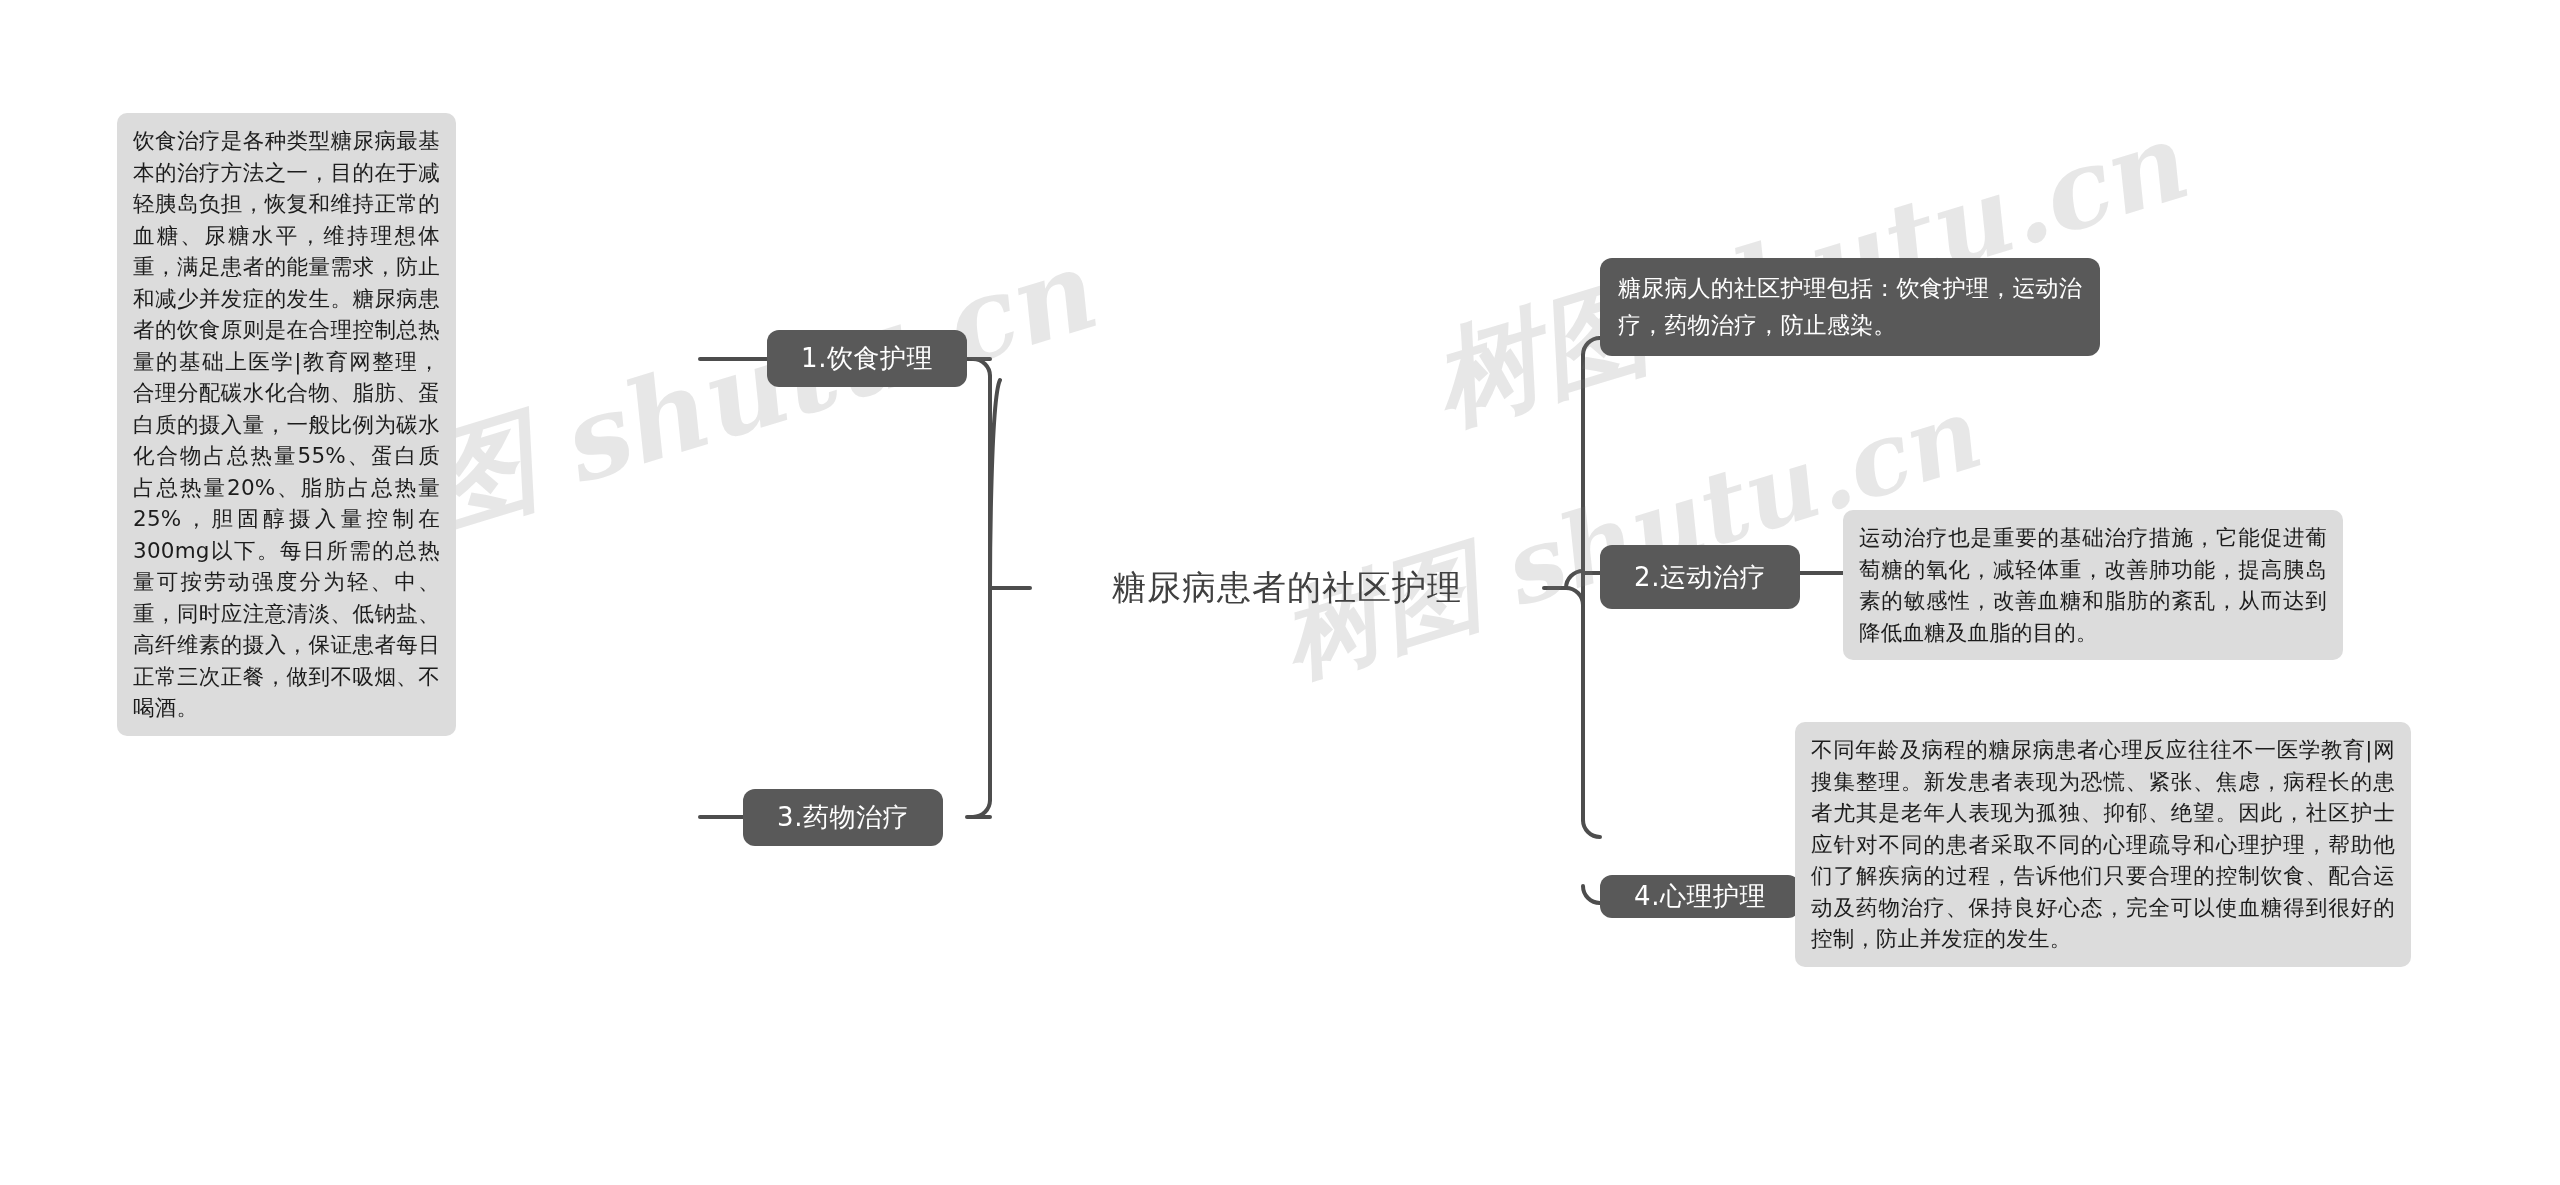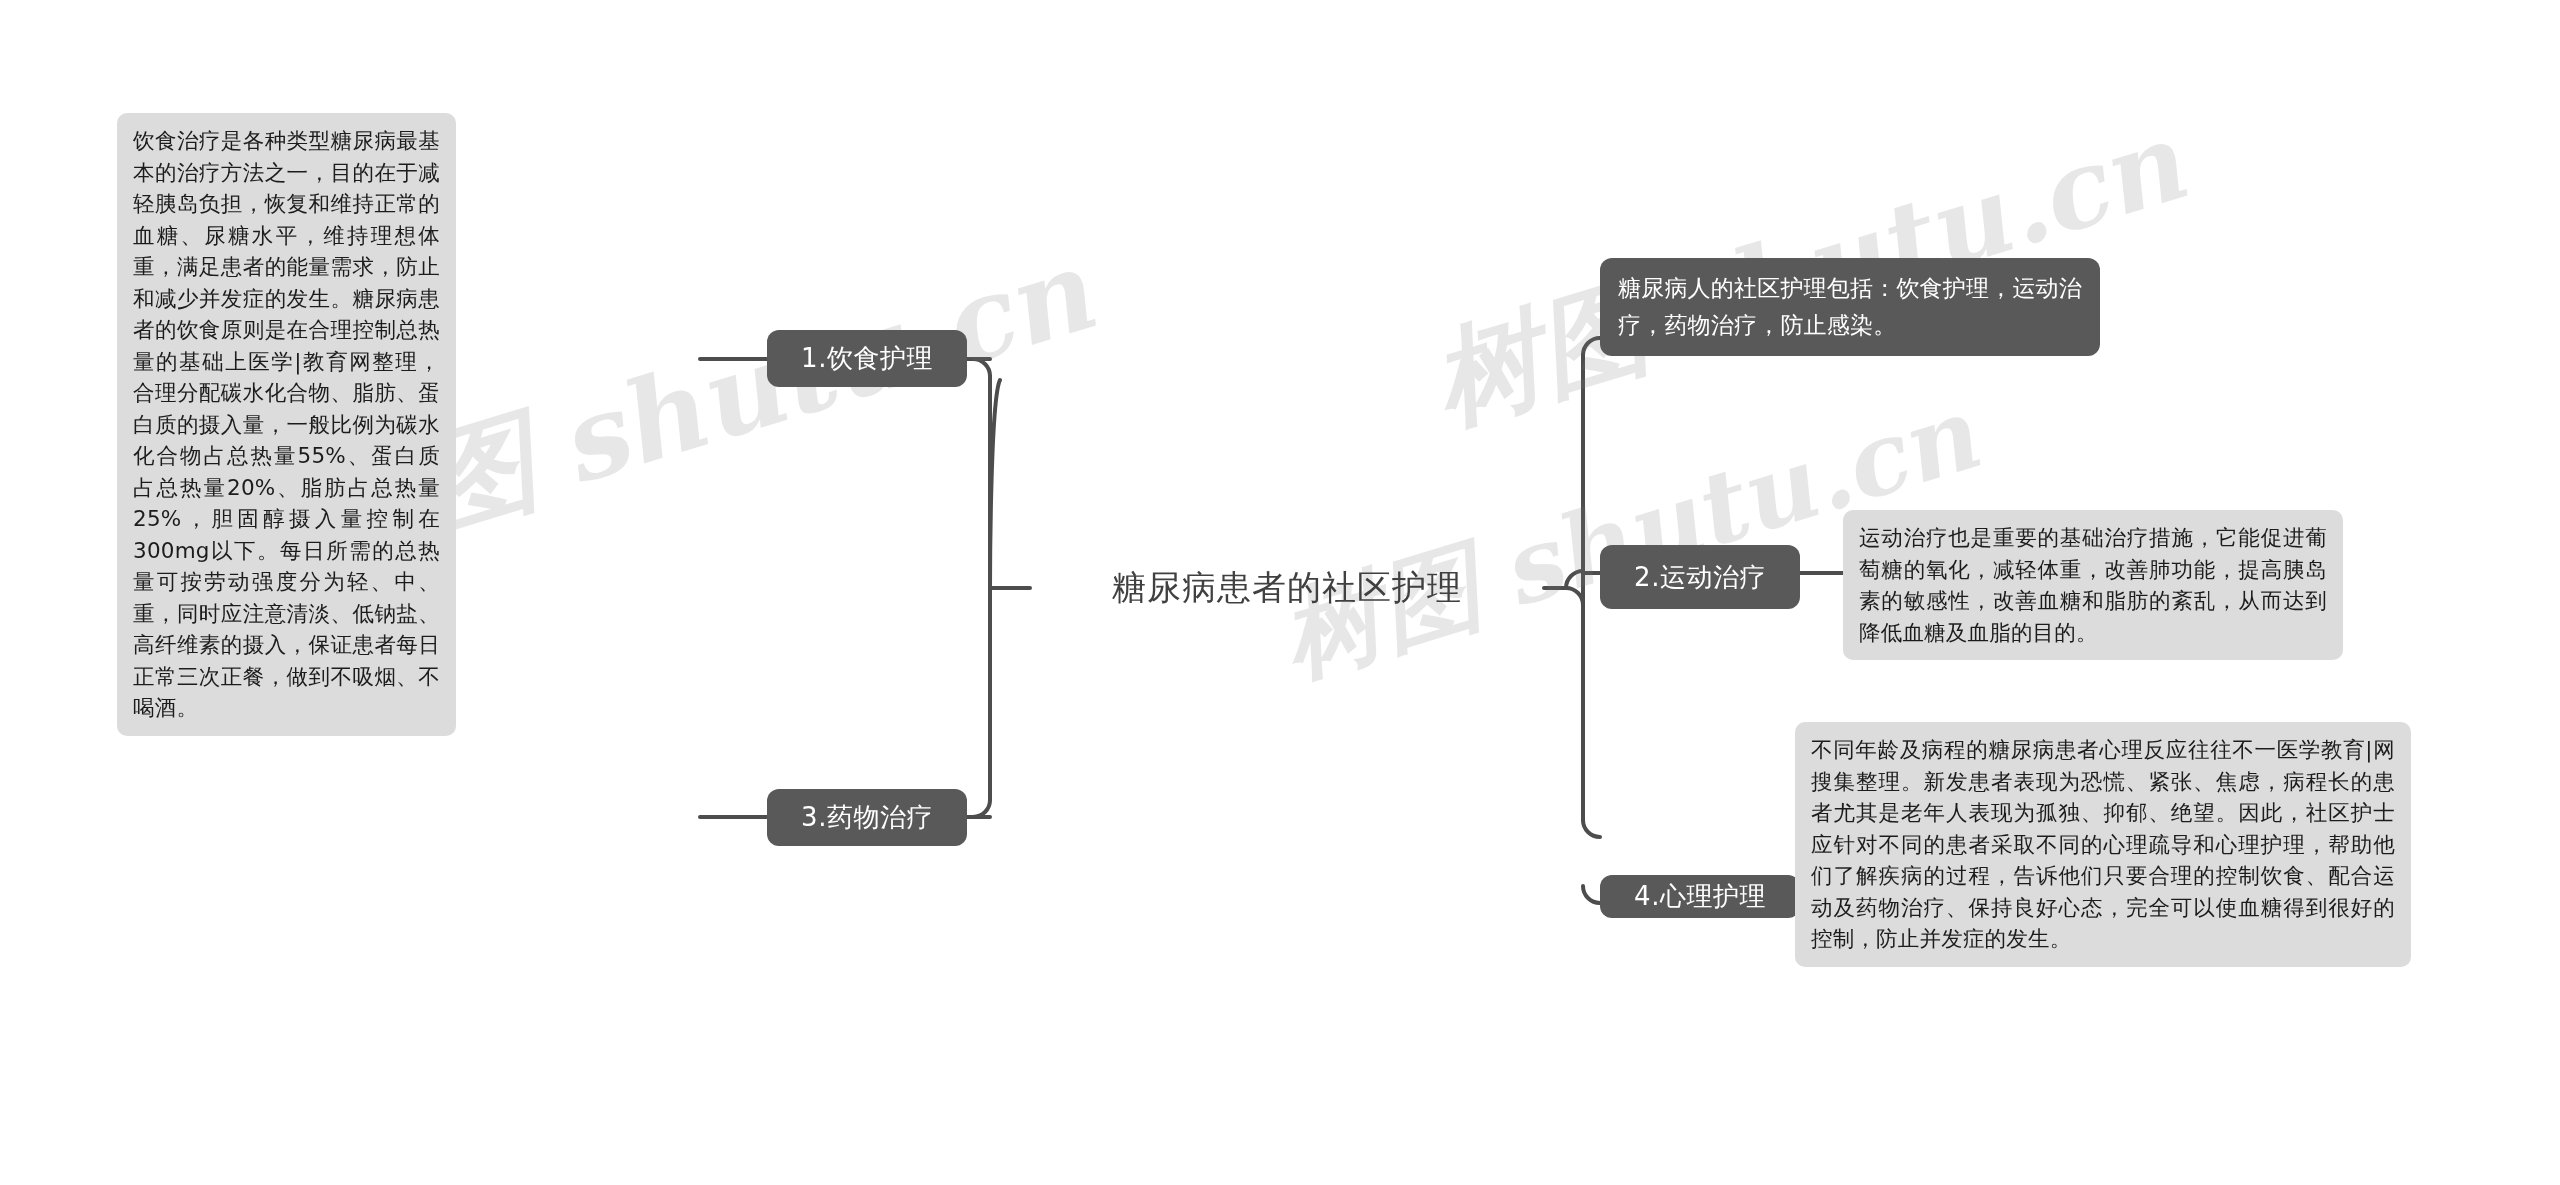--- a/index.html
+++ b/index.html
@@ -96,21 +96,21 @@
     font-size: 34px;
     letter-spacing: 1px;
     white-space: nowrap;
     background: transparent;
   }
 
   
   #note-diet      { left: 117px;  top: 113px;  width: 339px; }
   #note-drug      { left: 117px;  top: 693px;  width: 339px; }
   #branch-diet    { left: 767px;  top: 330px;  width: 200px; height: 57px; }
-  #branch-drug    { left: 767px;  top: 789px;  width: 200px; height: 57px; }
+  #branch-drug    { left: 743px;  top: 789px;  width: 200px; height: 57px; }
   #root-node      { left: 1030px; top: 557px;  width: 514px; height: 62px; }
   #note-overview  { left: 1600px; top: 258px;  width: 500px; }
   #branch-sport   { left: 1600px; top: 545px;  width: 200px; height: 64px; }
   #note-sport     { left: 1843px; top: 510px;  width: 500px; }
   #branch-psych   { left: 1600px; top: 875px;  width: 200px; height: 43px; }
   #note-psych     { left: 1795px; top: 722px;  width: 616px; }
 </style>
 </head>
 <body>
 

